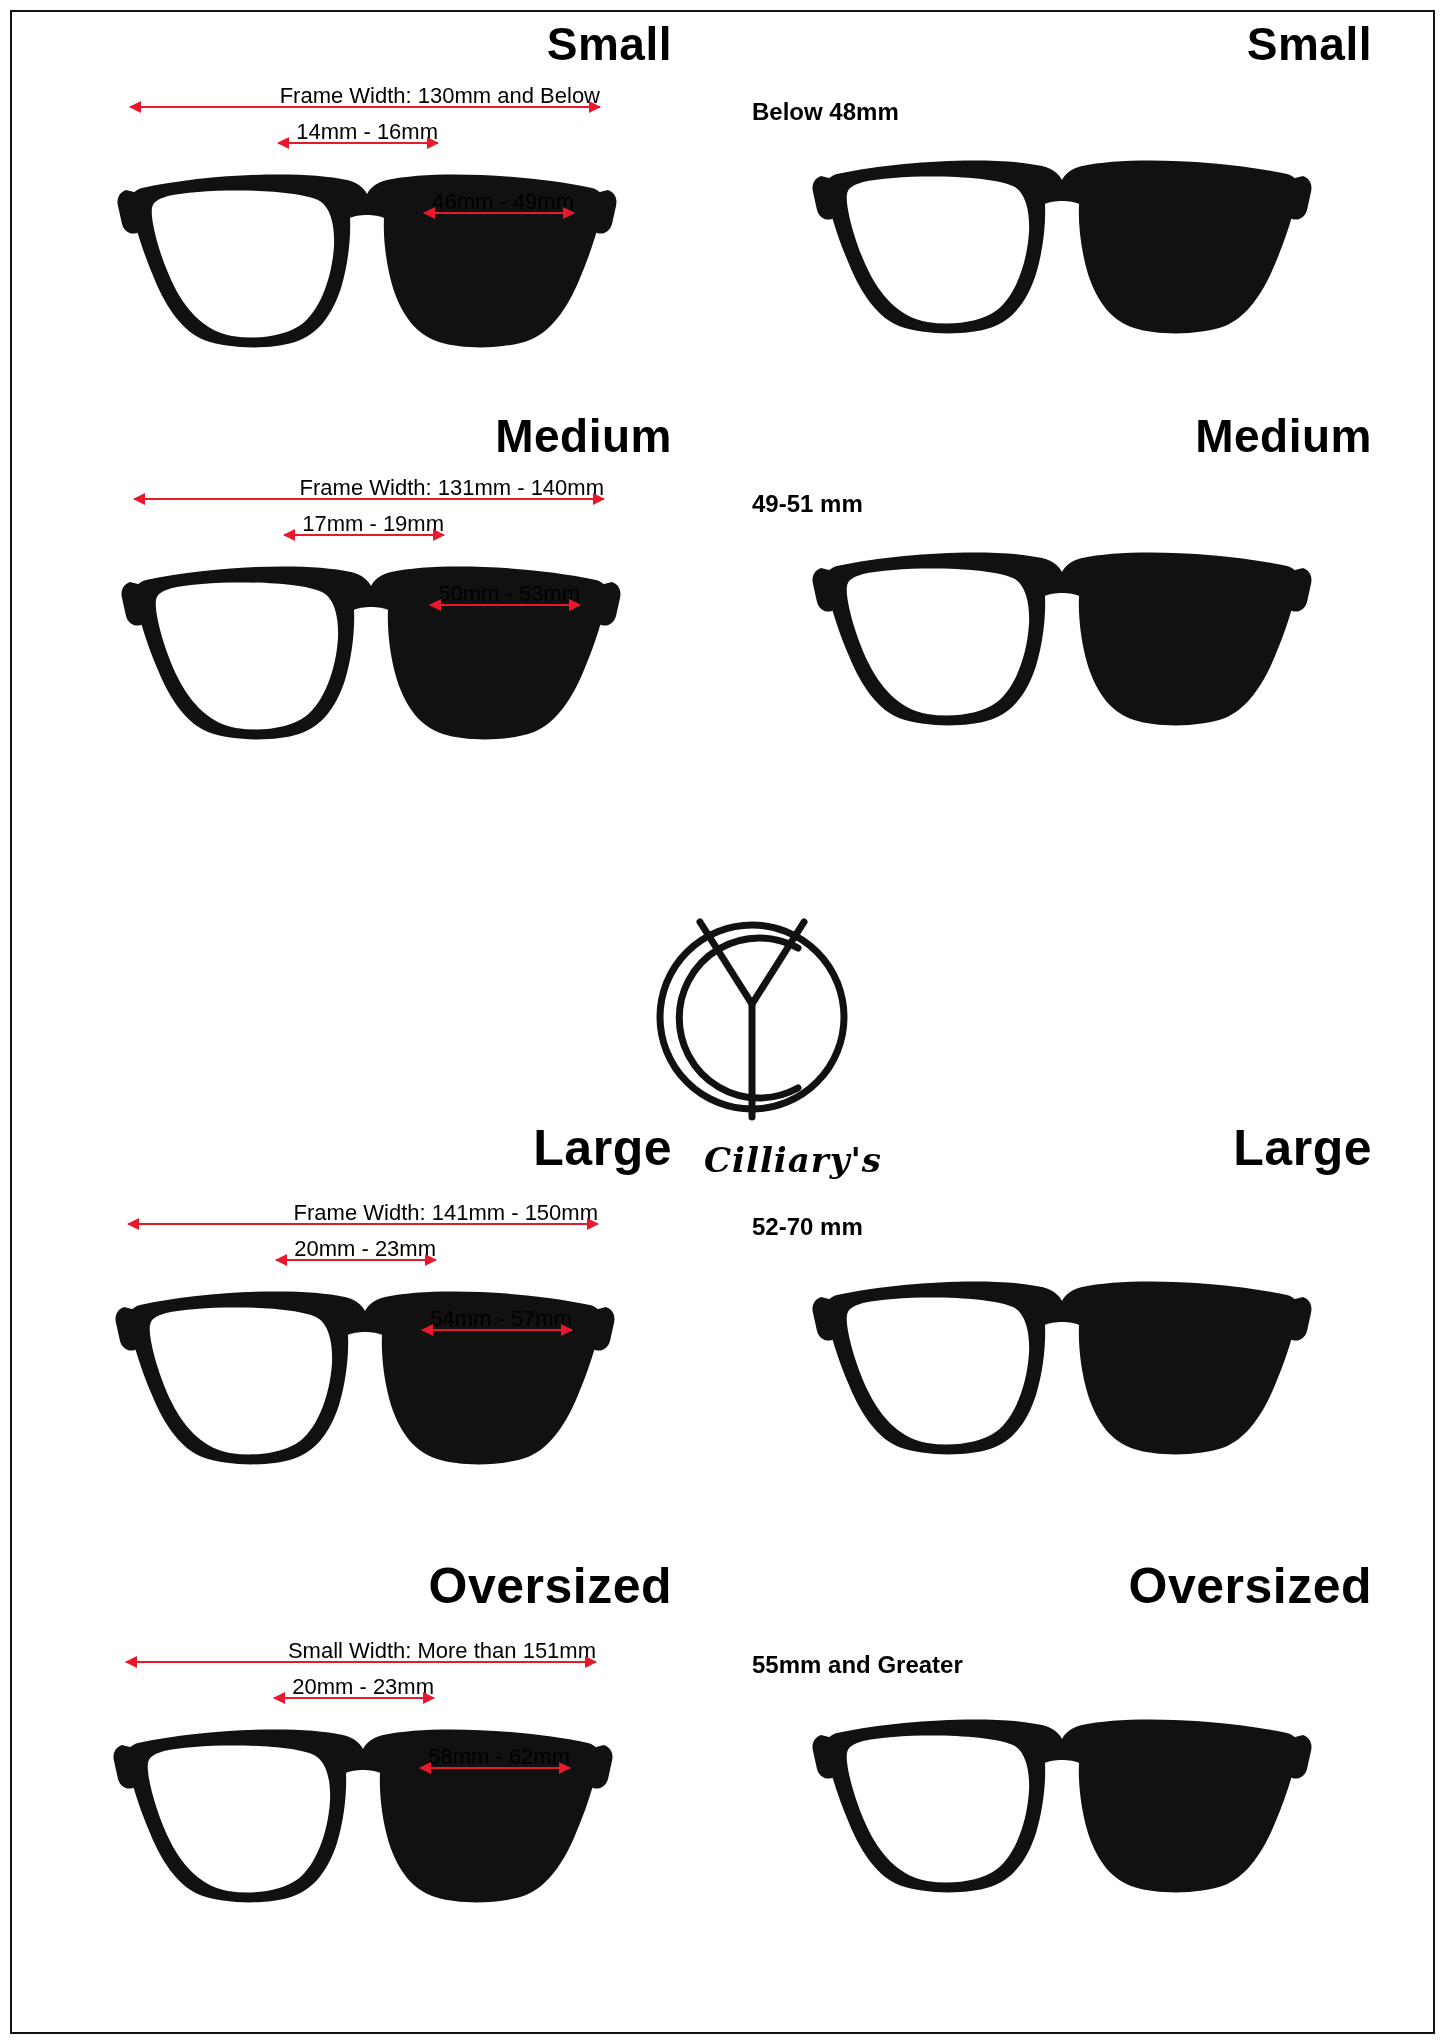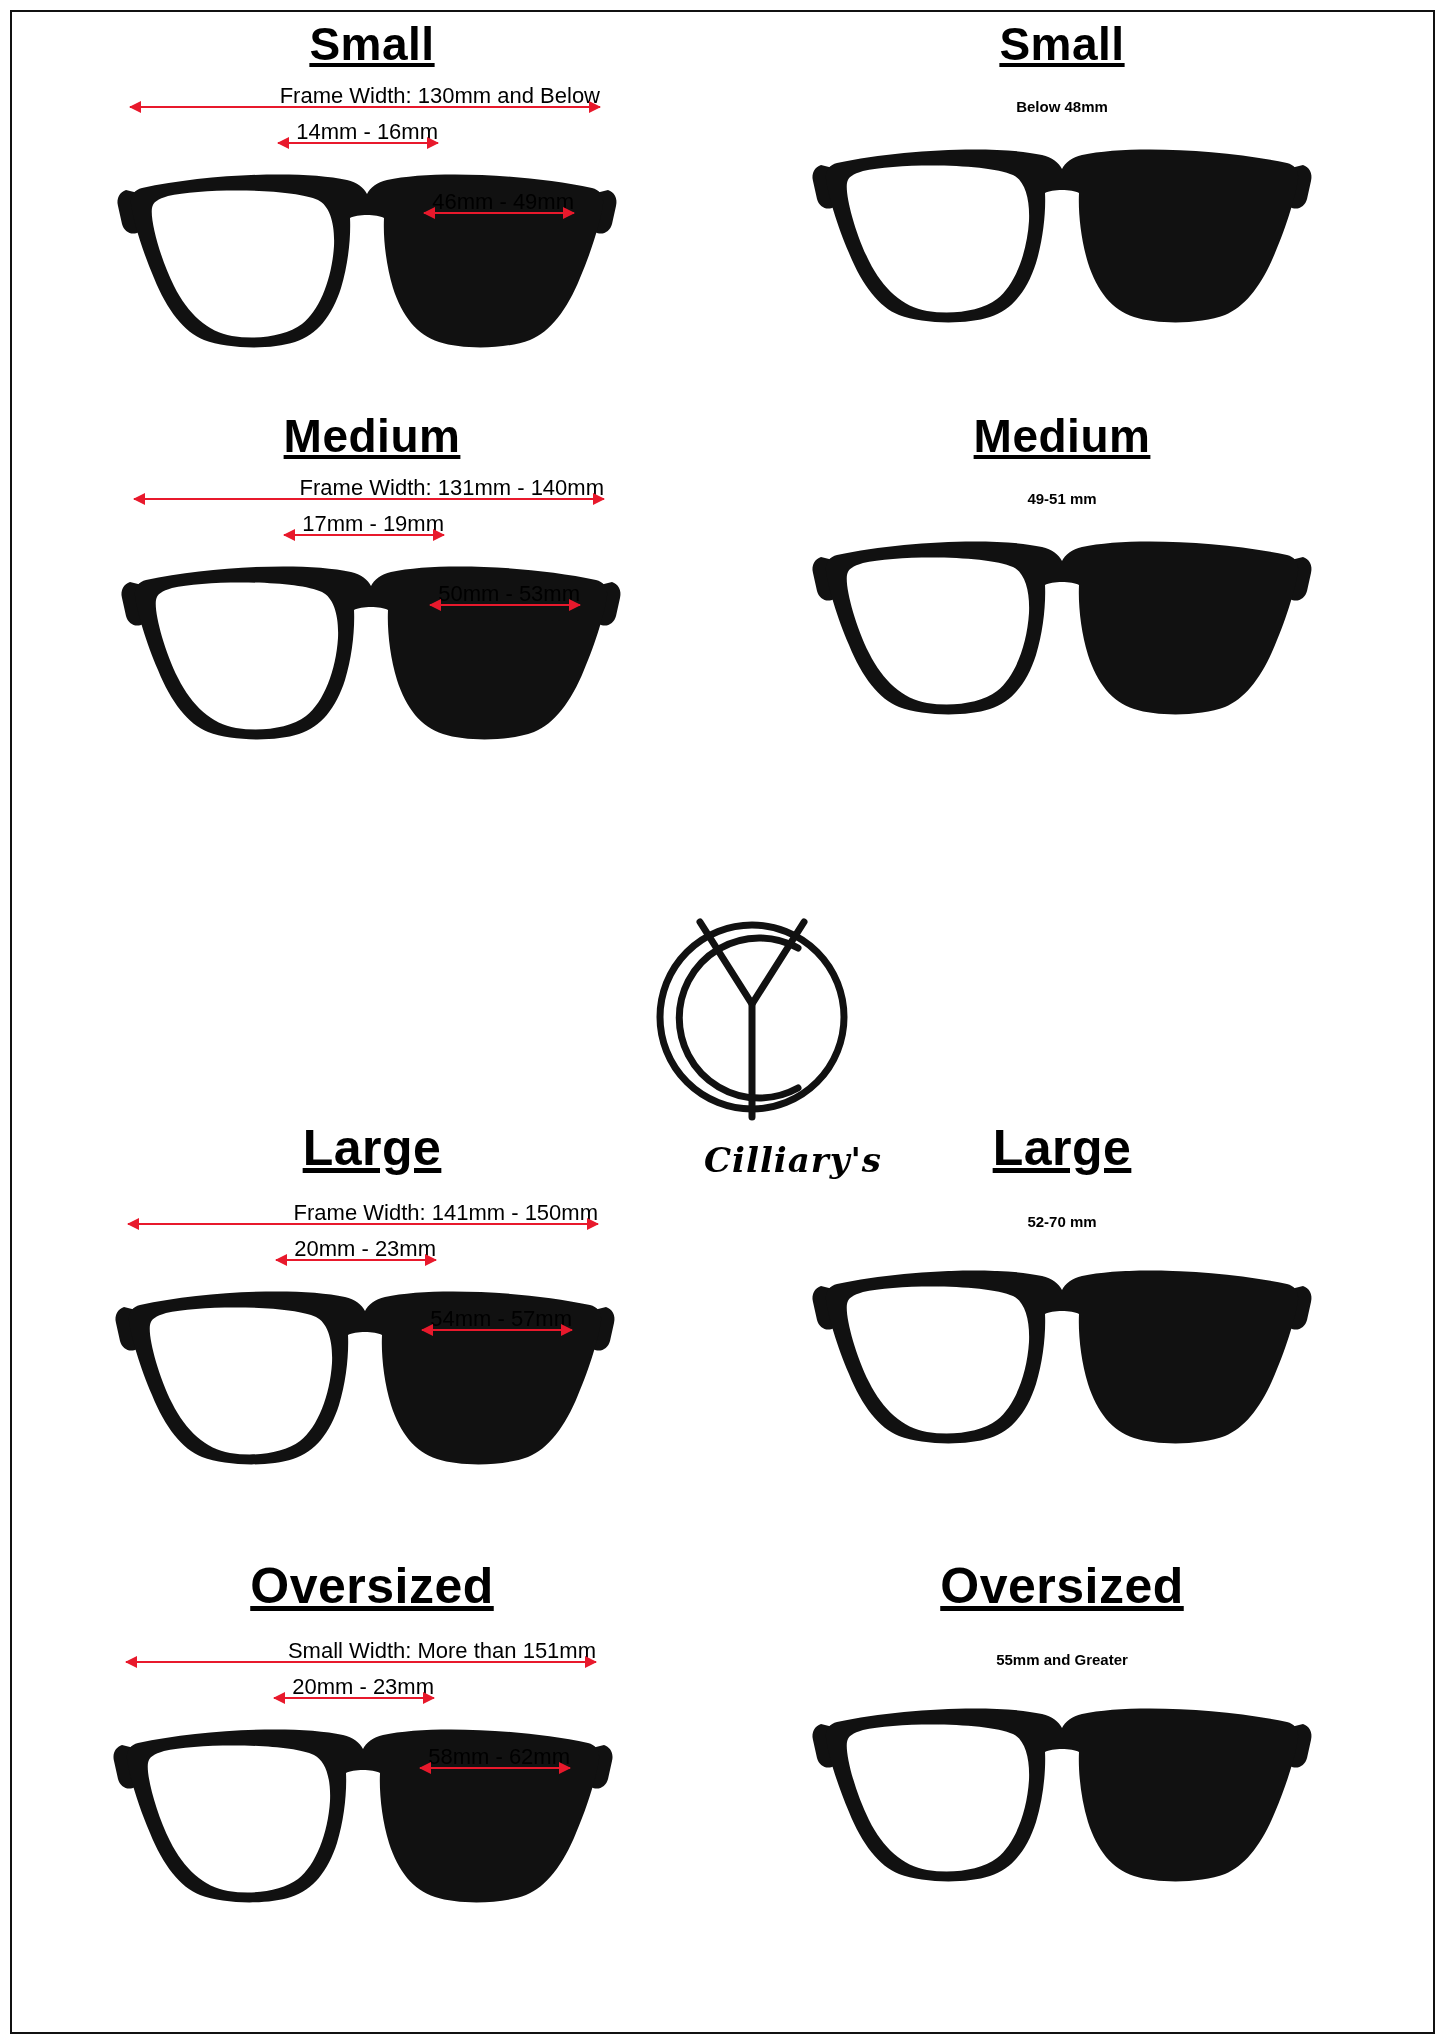--- a/index.html
+++ b/index.html
@@ -35,29 +35,28 @@
     top: 12px;
     width: 1421px;
     height: 2020px;
   }
 
   
   .block {
     position: absolute;
   }
   .block .title {
-    text-align: center;
+    text-align: right;
     font-weight: bold;
     letter-spacing: .5px;
-    text-decoration: underline;
   }
   .block .subtitle {
-    text-align: center;
+    text-align: left;
     font-weight: bold;
-    font-size: 15px;
+    font-size: 24px;
   }
 
   .title-xl { font-size: 46px; line-height: 1.05; }
   .title-lg { font-size: 50px; line-height: 1.05; }
 
   
   .glasses {
     position: relative;
     display: block;
     margin: 0 auto;

